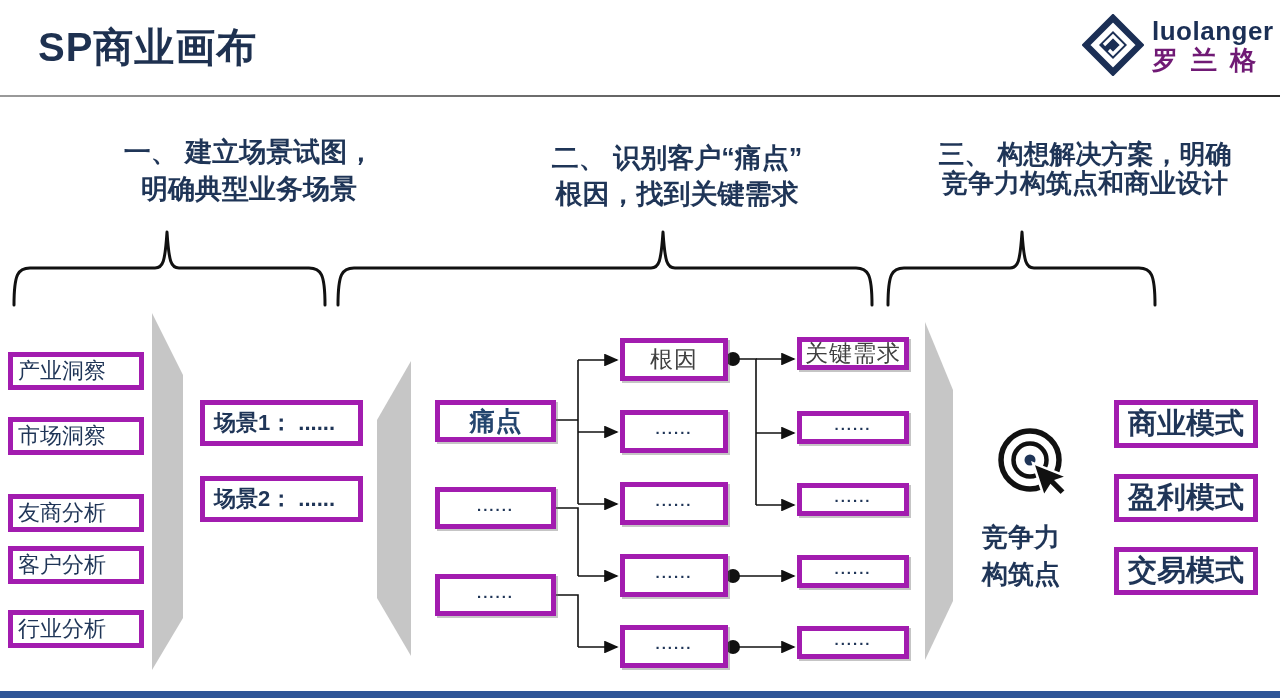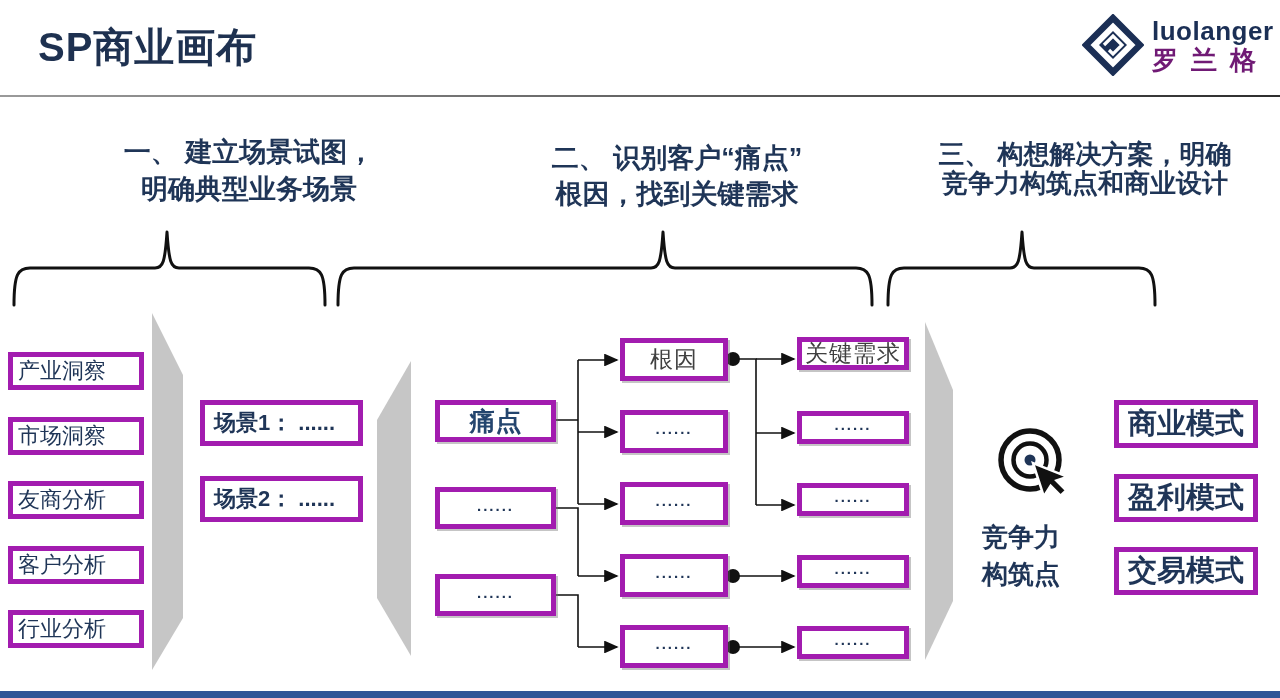--- a/index.html
+++ b/index.html
@@ -105,21 +105,21 @@
       <circle cx="536" cy="508" r="7"></circle>
       <circle cx="536" cy="595" r="7"></circle>
       <circle cx="733" cy="359" r="7"></circle>
       <circle cx="733" cy="576" r="7"></circle>
       <circle cx="733" cy="647" r="7"></circle>
     </g>
   </svg>
 
   <div class="box input-box" style="top:352px">产业洞察</div>
   <div class="box input-box" style="top:417px">市场洞察</div>
-  <div class="box input-box" style="top:481px">友商分析</div>
+  <div class="box input-box" style="top:494px">友商分析</div>
   <div class="box input-box" style="top:546px">客户分析</div>
   <div class="box input-box" style="top:610px">行业分析</div>
 
   <div class="box scene-box" style="top:400px">场景1： ......</div>
   <div class="box scene-box" style="top:476px">场景2： ......</div>
 
   <div class="box flow pain-box lbl-big" style="top:400px">痛点</div>
   <div class="box flow pain-box dots" style="top:487px">......</div>
   <div class="box flow pain-box dots" style="top:574px">......</div>
 

